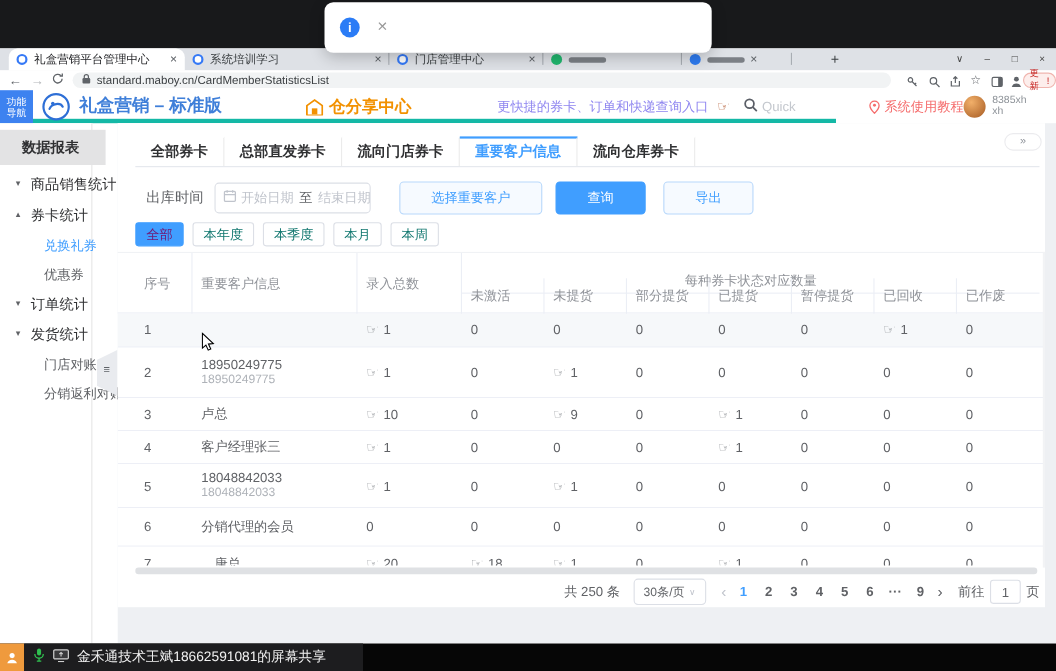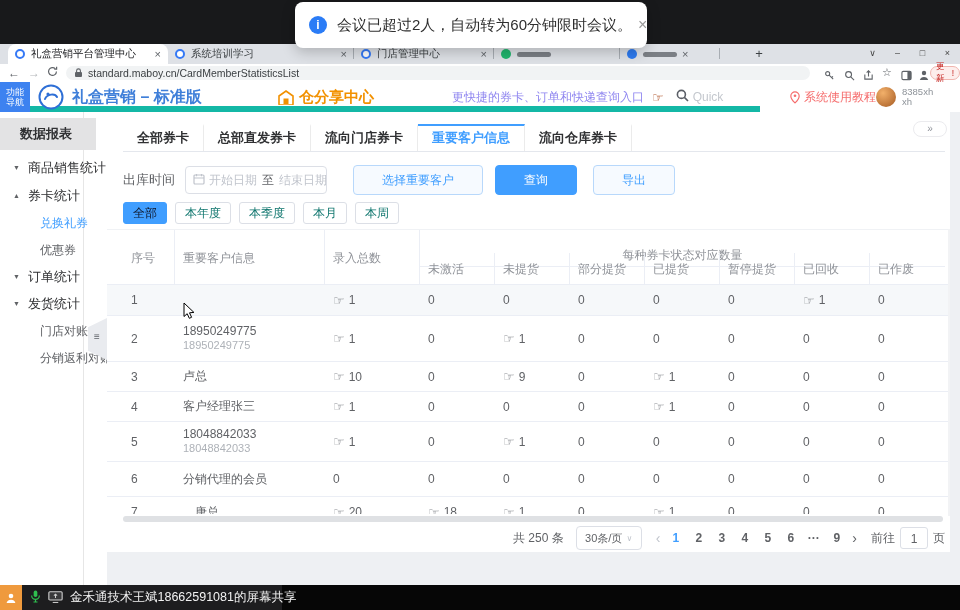--- a/index.html
+++ b/index.html
@@ -20,21 +20,21 @@
   #newtab{left:750px;top:45px;width:18px;height:18px;text-align:center;line-height:17px;font-size:13px;color:#3c4043;}
   #wincontrols{right:0;top:44px;height:20px;display:flex;}
   .winbtn{width:25px;height:20px;text-align:center;line-height:19px;font-size:9px;color:#444;}
   #toolbar{left:0;top:64px;width:960px;height:18px;background:#fff;}
   .navico{position:absolute;top:2px;font-size:12px;color:#5f6368;line-height:14px;}
   #urlpill{position:absolute;left:66px;top:2px;width:744px;height:14px;border-radius:7px;background:#f1f3f4;display:flex;align-items:center;padding-left:8px;box-sizing:border-box;}
   #urltext{font-size:10.5px;color:#3c4043;margin-left:5px;}
   .tbico{position:absolute;top:3px;}
   #updatepill{position:absolute;left:930px;top:2px;height:12px;border:1px solid #f0b5af;background:#fdeeec;border-radius:8px;color:#c5221f;font-size:8.5px;display:flex;align-items:center;gap:2px;padding:0 5px;}
   
-  #appheader{left:0;top:82px;width:760px;height:30px;background:#fff;border-bottom:6px solid #14b8a6;box-sizing:border-box;text-decoration:underline;}
+  #appheader{left:0;top:82px;width:760px;height:30px;background:#fff;border-bottom:4px solid #14b8a6;box-sizing:border-box;text-decoration:underline;}
   #navtoggle{position:absolute;left:0;top:0;width:30px;height:30px;background:#3d82f0;color:#fff;font-size:9px;line-height:10px;display:flex;flex-direction:column;align-items:center;justify-content:center;}
   #logo{position:absolute;left:38px;top:2px;}
   #brand{position:absolute;left:72px;top:0;line-height:30px;font-size:16px;font-weight:bold;color:#3f7fd9;white-space:nowrap;}
   #sharecenter{position:absolute;left:278px;top:0;height:30px;display:flex;align-items:center;gap:5px;}
   #sharecenter span{font-size:15px;font-weight:bold;color:#f29100;}
   #quickentry{position:absolute;left:452px;top:0;height:30px;display:flex;align-items:center;font-size:12px;color:#8f86f0;white-space:nowrap;}
   #finger-hdr{color:#b0542a;font-size:13px;margin-left:8px;}
   #quicklabel{color:#c4c8ce;margin-left:4px;}
   #tutorial{position:absolute;left:790px;top:0;height:30px;display:flex;align-items:center;gap:4px;font-size:12px;color:#f56c6c;white-space:nowrap;}
   #userbox{position:absolute;left:876px;top:0;height:30px;display:flex;align-items:center;gap:6px;}
@@ -52,31 +52,31 @@
   .sb-item.on .lbl1{color:#409eff;}
   #sb-handle{position:absolute;left:88px;top:206px;width:19px;height:42px;background:#e9ebef;clip-path:polygon(100% 0,100% 100%,0 78%,0 22%);}
   #sb-handle span{position:absolute;left:6px;top:13px;font-size:10px;color:#5f6368;}
   
   #main{left:107px;top:112px;width:853px;height:473px;background:#eef0f3;}
   #card{position:absolute;left:0;top:0;width:843px;height:440px;background:#fff;}
   #mtabs{position:absolute;left:16px;top:12px;width:822px;height:28px;display:flex;border-bottom:1px solid #e4e7ed;box-sizing:border-box;}
   .mtab{padding:0 14px;line-height:24px;font-size:13px;font-weight:bold;color:#303133;border-top:2px solid transparent;border-right:1px solid #ebebeb;box-sizing:border-box;white-space:nowrap;}
   .mtab.active{color:#409eff;border-top-color:#409eff;}
   #collapse-pill{position:absolute;left:806px;top:9px;width:34px;height:16px;border:1px solid #ebebee;border-radius:9px;text-align:center;line-height:14px;font-size:10px;color:#8f939a;box-sizing:border-box;background:#fff;}
-  #filterrow{position:absolute;left:16px;top:53px;height:30px;display:flex;align-items:center;}
+  #filterrow{position:absolute;left:26px;top:53px;height:30px;display:flex;align-items:center;}
   #fr-label{font-size:13px;color:#606266;margin-right:10px;}
   #dateinput{width:142px;height:28px;border:1px solid #dcdfe6;border-radius:4px;display:flex;align-items:center;padding:0 7px;box-sizing:border-box;gap:4px;background:#fff;}
   .ph{font-size:12px;color:#c0c4cc;white-space:nowrap;}
   #rangesep{font-size:12px;color:#606266;margin:0 1px;}
   .btn{height:30px;border-radius:4px;font-size:12px;line-height:28px;padding:0 28px;box-sizing:border-box;white-space:nowrap;}
   .btn.plain{border:1px solid #b8d8fb;background:#f6faff;color:#409eff;}
   .btn.primary{border:1px solid #409eff;background:#409eff;color:#fff;}
   #quickrow{position:absolute;left:16px;top:90px;display:flex;gap:8px;}
   .qbtn{height:22px;line-height:20px;padding:0 9px;font-size:12px;border:1px solid #dcdfe6;border-radius:3px;color:#0f766e;background:#fff;box-sizing:border-box;white-space:nowrap;}
-  .qbtn.active{background:#409eff;border-color:#409eff;color:#0f172a;}
+  .qbtn.active{background:#409eff;border-color:#409eff;color:#701a75;}
   
   #thead{position:absolute;left:0;top:117px;width:843px;height:56px;border-top:1px solid #f0f2f5;border-bottom:1px solid #ebeef5;box-sizing:border-box;font-size:12px;color:#909399;}
   .thc{position:absolute;display:flex;align-items:center;padding-left:8px;box-sizing:border-box;border-right:1px solid #ebeef5;white-space:nowrap;}
   #th-group{position:absolute;left:313px;top:14px;width:525px;height:23px;border-bottom:1px solid #ebeef5;text-align:center;line-height:23px;box-sizing:border-box;}
   #tbody{position:absolute;left:0;top:173px;width:843px;height:229px;overflow:hidden;}
   .trow{position:relative;border-bottom:1px solid #ebeef5;box-sizing:border-box;background:#fff;}
   .trow.hl{background:#f6f8fa;}
   .tcell{position:absolute;top:0;height:100%;display:flex;align-items:center;gap:4px;padding-left:8px;box-sizing:border-box;font-size:12px;color:#606266;white-space:nowrap;}
   .tcell.twoline{flex-direction:column;justify-content:center;align-items:flex-start;gap:1px;line-height:13px;}
   .sub{font-size:11px;color:#aeb2b8;}
@@ -89,21 +89,21 @@
   #pg-size{width:66px;height:24px;border:1px solid #dcdfe6;border-radius:4px;display:flex;align-items:center;justify-content:center;gap:4px;font-size:11px;color:#606266;box-sizing:border-box;margin-right:14px;background:#fff;}
   #pg-size .car{font-size:8px;color:#c0c4cc;}
   .pg-num{min-width:19px;text-align:center;font-weight:bold;color:#606266;margin:0 2px;}
   .pg-num.active{color:#409eff;}
   #pg-prev{color:#c0c4cc;margin-right:4px;font-size:14px;}
   #pg-next{color:#606266;margin-left:4px;margin-right:14px;font-size:14px;}
   #pg-goto-in{width:28px;height:22px;border:1px solid #dcdfe6;border-radius:3px;text-align:center;line-height:22px;margin:0 5px;box-sizing:border-box;}
   
   #bottombar{left:0;top:585px;width:960px;height:25px;background:#060606;}
   #bb-avatar{position:absolute;left:0;top:0;width:22px;height:25px;background:#ef9a3d;display:flex;align-items:center;justify-content:center;}
-  #bb-strip{position:absolute;left:22px;top:0;width:260px;height:25px;background:#1d1d1f;display:flex;align-items:center;gap:7px;padding-left:8px;box-sizing:border-box;}
+  #bb-strip{position:absolute;left:22px;top:0;width:308px;height:25px;background:#1d1d1f;display:flex;align-items:center;gap:7px;padding-left:8px;box-sizing:border-box;}
   #bb-text{font-size:12.5px;color:#f2f2f2;white-space:nowrap;}
   
   #toast{left:295px;top:2px;width:352px;height:46px;background:#fff;border-radius:8px;box-shadow:0 4px 14px rgba(0,0,0,.22);display:flex;align-items:center;padding:0 14px;box-sizing:border-box;z-index:50;}
   #toast-icon{width:18px;height:18px;border-radius:50%;background:#2b7cf6;color:#fff;font-size:12px;font-weight:bold;text-align:center;line-height:18px;flex:none;margin-right:10px;font-style:normal;}
   #toast-text{flex:1;font-size:15px;color:#2f2f2f;font-weight:500;white-space:nowrap;}
   #toast-close{color:#9a9a9a;font-size:16px;margin-left:6px;}
   #cursor{position:absolute;left:183px;top:302px;z-index:60;}
 </style>
 </head>
 <body>
@@ -631,21 +631,20 @@
             <path d="M8 7.5V3.6M6.3 5.1 8 3.4l1.7 1.7" stroke="#cfcfcf" stroke-width="1.1" fill="none"></path>
             <path d="M5 12.4h6" stroke="#cfcfcf" stroke-width="1.1"></path>
           </svg>
       </span>
       <span id="bb-text">金禾通技术王斌18662591081的屏幕共享</span>
     </div>
   </div>
 
   <div class="abs" id="toast">
     <span id="toast-icon">i</span>
-    <span id="toast-text">会议已超过2人，自动转为60分钟限时会议。</span>
     <span id="toast-close">×</span>
   </div>
 
   <div id="cursor">
     <svg width="13" height="18" viewBox="0 0 13 18">
         <path d="M1 1v13.5l3.2-2.8 2.1 4.6 2.3-1-2.1-4.5 4.4-.4z" fill="#fff" stroke="#000" stroke-width="1"></path>
       </svg>
   </div>
 
 </div>

